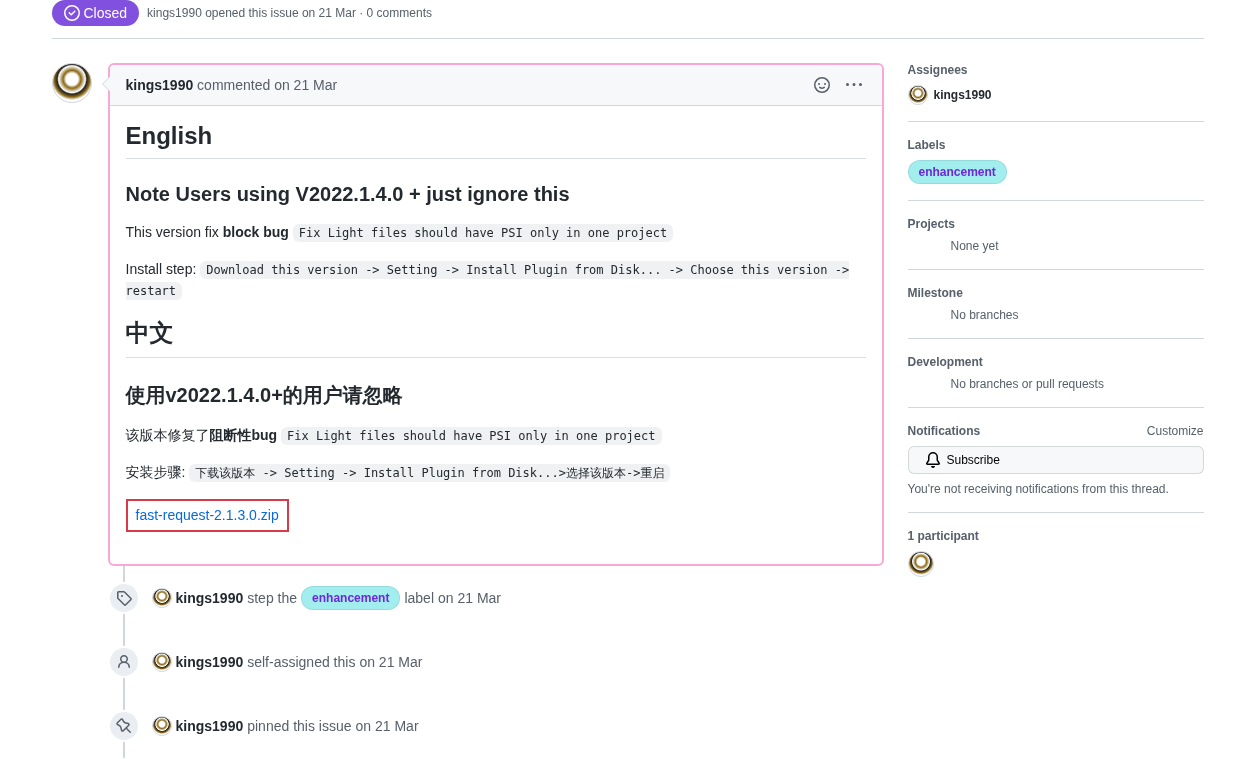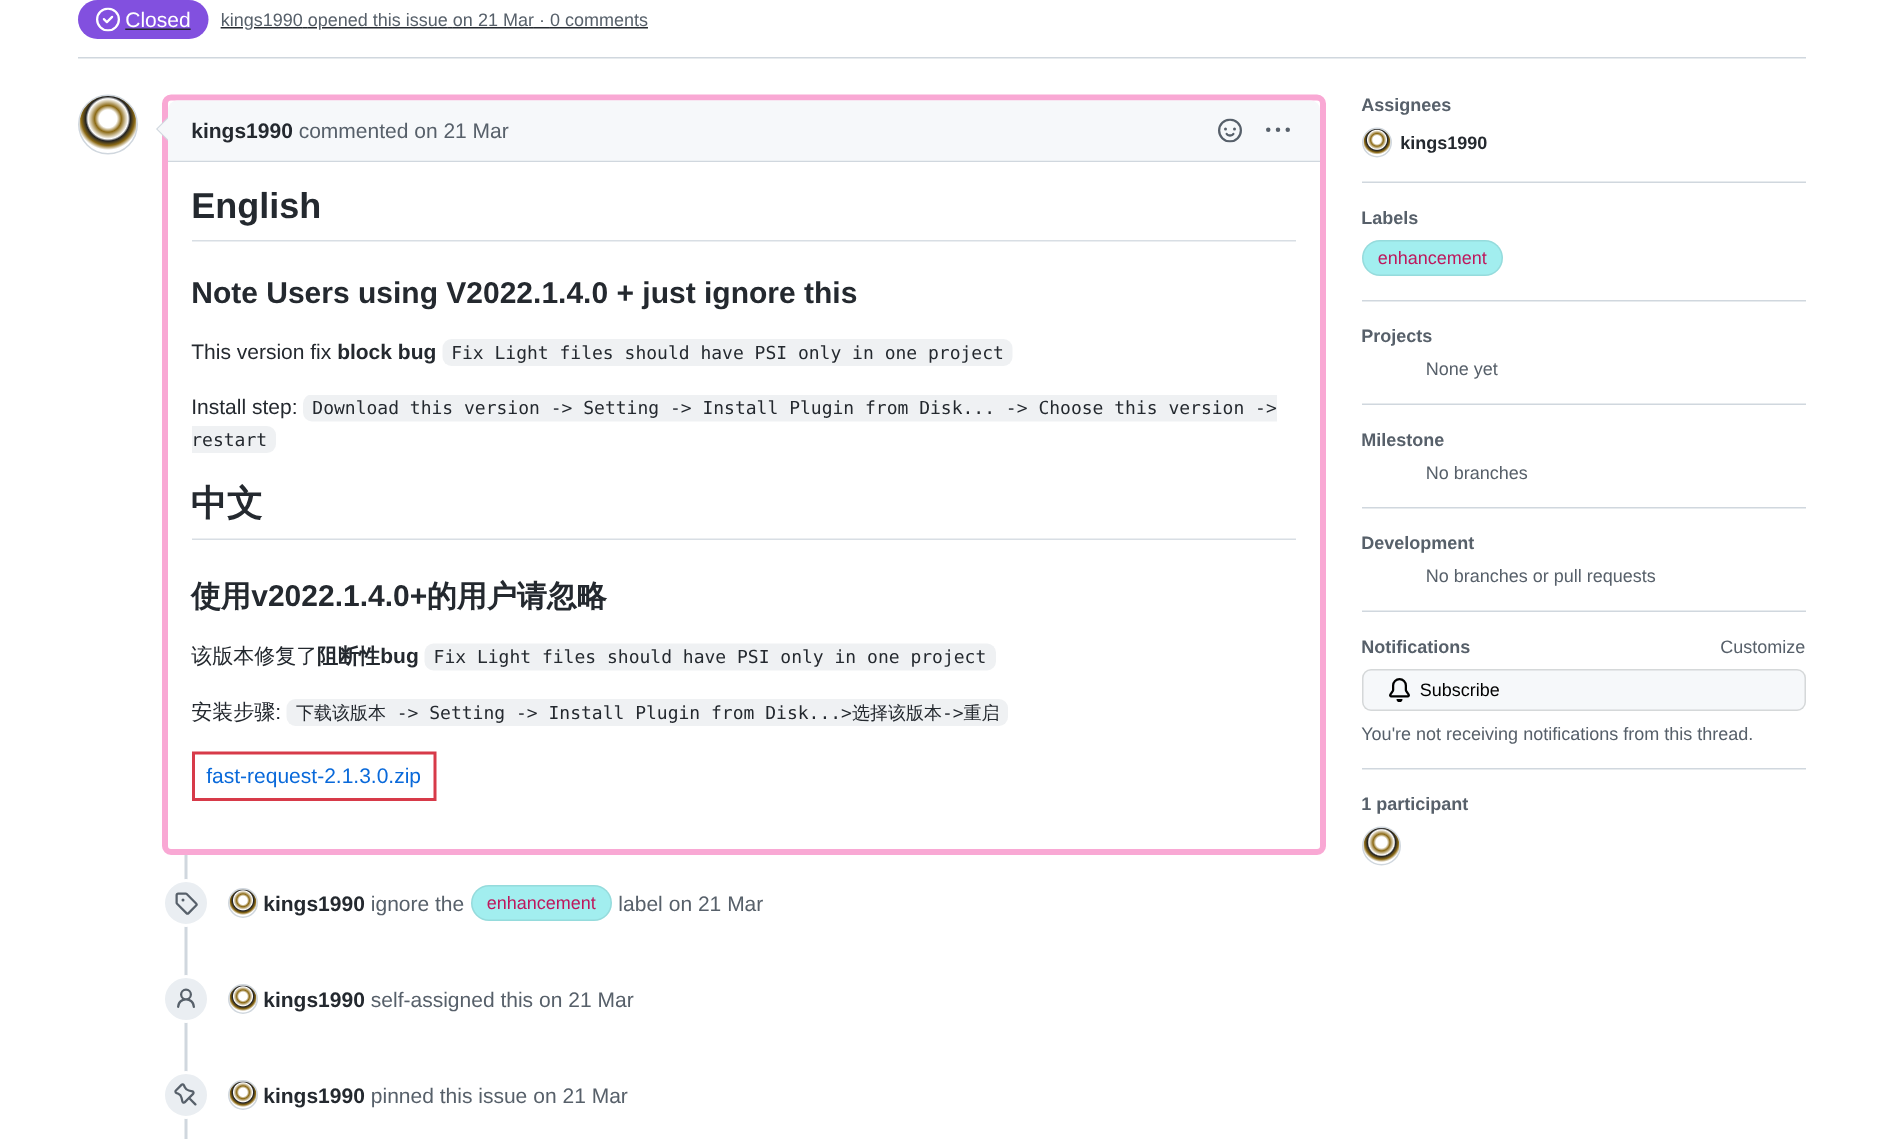--- a/index.html
+++ b/index.html
@@ -1,30 +1,30 @@
 <!DOCTYPE html>
 <html><head>
 <meta charset="utf-8">
 <style>
 * { box-sizing: border-box; margin: 0; padding: 0; }
 body { font-family: -apple-system, BlinkMacSystemFont, "Segoe UI", Helvetica, Arial, sans-serif; font-size: 14px; color: #24292f; background: #fff; }
 .page { width: 1255px; height: 759px; position: relative; overflow-y: scroll; }
 .container { max-width: 1216px; margin: 0 auto; padding: 0 32px; }
-.issue-header { display: flex; align-items: center; gap: 8px; padding: 0 0 12px 0; border-bottom: 1px solid #d0d7de; margin-bottom: 24px; text-decoration: underline; }
+.issue-header { display: flex; align-items: center; gap: 8px; padding: 0 0 12px 0; border-bottom: 1px solid #d0d7de; margin-bottom: 24px; }
 .badge-closed { display: inline-flex; align-items: center; gap: 4px; background: #8250df; color: #fff; padding: 5px 12px; border-radius: 2em; font-weight: 500; font-size: 14px; }
 .badge-closed svg { width: 16px; height: 16px; fill: currentColor; }
 .issue-meta { color: #57606a; font-size: 12px; }
 .issue-meta .author { color: #57606a; font-weight: 500; }
 .layout { display: flex; gap: 24px; }
 .main-col { flex: 1; min-width: 0; }
 .side-col { width: 296px; flex-shrink: 0; }
 .timeline-comment-wrapper { display: flex; gap: 16px; position: relative; }
 .avatar-big { width: 40px; height: 40px; border-radius: 50%; background: radial-gradient(circle at 50% 40%, #fff 20%, #8b6914 30%, #fff 45%, #222 50%, #8b6914 60%, #fff 70%); border: 1px solid #d0d7de; flex-shrink: 0; }
 .avatar-small { width: 20px; height: 20px; border-radius: 50%; background: radial-gradient(circle at 50% 40%, #fff 20%, #8b6914 30%, #fff 45%, #222 50%, #8b6914 60%, #fff 70%); border: 1px solid #d0d7de; flex-shrink: 0; display: inline-block; vertical-align: middle; }
-.comment-box { flex: 1; border: 4px solid #f9a8d4; border-radius: 6px; position: relative; }
+.comment-box { flex: 1; border: 2px solid #f9a8d4; border-radius: 6px; position: relative; }
 .comment-box::before { content: ""; position: absolute; left: -8px; top: 11px; width: 0; height: 0; border: 8px solid transparent; border-right-color: #d0d7de; border-left: 0; }
 .comment-box::after { content: ""; position: absolute; left: -7px; top: 11px; width: 0; height: 0; border: 8px solid transparent; border-right-color: #f6f8fa; border-left: 0; }
 .comment-header { display: flex; align-items: center; justify-content: space-between; padding: 8px 16px; background: #f6f8fa; border-bottom: 1px solid #d0d7de; border-radius: 6px 6px 0 0; color: #57606a; }
 .comment-header .left .author { font-weight: 600; color: #24292f; }
 .comment-header .right { display: flex; gap: 8px; align-items: center; }
 .icon-btn { color: #57606a; cursor: pointer; padding: 4px; display: flex; }
 .icon-btn svg { width: 16px; height: 16px; fill: currentColor; }
 .comment-body { padding: 16px; }
 .comment-body h2 { font-size: 24px; font-weight: 700; margin: 0 0 16px 0; padding-bottom: 8px; border-bottom: 1px solid #d8dee4; }
 .comment-body h3 { font-size: 20px; font-weight: 600; margin: 24px 0 16px 0; }
@@ -32,21 +32,21 @@
 .comment-body code { background: rgba(175,184,193,0.2); padding: 2px 6px; border-radius: 6px; font-family: ui-monospace, SFMono-Regular, Consolas, monospace; font-size: 12px; }
 .comment-body strong { font-weight: 600; }
 .attachment-link { color: #0969da; text-decoration: none; border: 2px solid #d73a49; padding: 4px 8px; display: inline-block; }
 .timeline { margin-left: 56px; position: relative; }
 .timeline::before { content: ""; position: absolute; left: 15px; top: 0; bottom: 0; width: 2px; background: #d0d7de; z-index: 0; }
 .timeline-item { display: flex; align-items: center; gap: 12px; padding: 16px 0; position: relative; }
 .timeline-badge { width: 32px; height: 32px; border-radius: 50%; background: #eaeef2; display: flex; align-items: center; justify-content: center; z-index: 1; border: 2px solid #fff; flex-shrink: 0; }
 .timeline-badge svg { width: 16px; height: 16px; fill: #57606a; }
 .timeline-text { color: #57606a; display: flex; align-items: center; gap: 4px; flex-wrap: wrap; }
 .timeline-text .author { font-weight: 600; color: #24292f; }
-.label-pill { display: inline-block; background: #a2eeef; color: #be185d; padding: 0 10px; border-radius: 2em; font-size: 12px; font-weight: 400; line-height: 22px; border: 1px solid rgba(0,0,0,0.08); }
+.label-pill { display: inline-block; background: #a2eeef; color: #6d28d9; padding: 0 10px; border-radius: 2em; font-size: 12px; font-weight: 700; line-height: 22px; border: 1px solid rgba(0,0,0,0.08); }
 .sidebar-section { padding: 16px 0; border-bottom: 1px solid #d0d7de; font-size: 12px; }
 .sidebar-section:first-child { padding-top: 0; }
 .sidebar-heading { font-weight: 600; color: #57606a; margin-bottom: 8px; font-size: 12px; }
 .sidebar-value { color: #57606a; padding-left: 43px; }
 .assignee-row { display: flex; align-items: center; gap: 6px; }
 .assignee-row .name { font-weight: 600; color: #24292f; font-size: 12px; }
 .notif-row { display: flex; justify-content: space-between; align-items: center; margin-bottom: 8px; }
 .notif-row .customize { color: #57606a; font-size: 12px; cursor: pointer; }
 .subscribe-btn { width: 100%; padding: 5px 16px; border: 1px solid rgba(27,31,36,0.15); border-radius: 6px; background: #f6f8fa; font-size: 12px; font-weight: 500; display: flex; align-items: center; justify-content: flex-start; gap: 6px; cursor: pointer; }
 .subscribe-btn svg { width: 16px; height: 16px; fill: currentColor; }
@@ -125,21 +125,21 @@
         <div class="timeline">
           <div class="timeline-item">
             <div class="timeline-badge">
                 <svg viewBox="0 0 16 16">
                   <path fill-rule="evenodd" d="M2.5 7.775V2.75a.25.25 0 01.25-.25h5.025a.25.25 0 01.177.073l6.25 6.25a.25.25 0 010 .354l-5.025 5.025a.25.25 0 01-.354 0l-6.25-6.25a.25.25 0 01-.073-.177zm-1.5 0V2.75C1 1.784 1.784 1 2.75 1h5.025c.464 0 .91.184 1.238.513l6.25 6.25a1.75 1.75 0 010 2.474l-5.026 5.026a1.75 1.75 0 01-2.474 0l-6.25-6.25A1.75 1.75 0 011 7.775zM6 5a1 1 0 100 2 1 1 0 000-2z"></path>
                 </svg>
               </div>
             <div class="timeline-text">
               <span class="avatar-small"></span>
               <span class="author">kings1990</span>
-              <span>ignore the</span>
+              <span>step the</span>
               <span class="label-pill">enhancement</span>
               <span>label</span>
               <span>on 21 Mar</span>
             </div>
           </div>
 
           <div class="timeline-item">
             <div class="timeline-badge">
                 <svg viewBox="0 0 16 16">
                   <path fill-rule="evenodd" d="M10.5 5a2.5 2.5 0 11-5 0 2.5 2.5 0 015 0zm.061 3.073a4 4 0 10-5.123 0 6.004 6.004 0 00-3.431 5.142.75.75 0 001.498.07 4.5 4.5 0 018.99 0 .75.75 0 101.498-.07 6.004 6.004 0 00-3.432-5.142z"></path>

